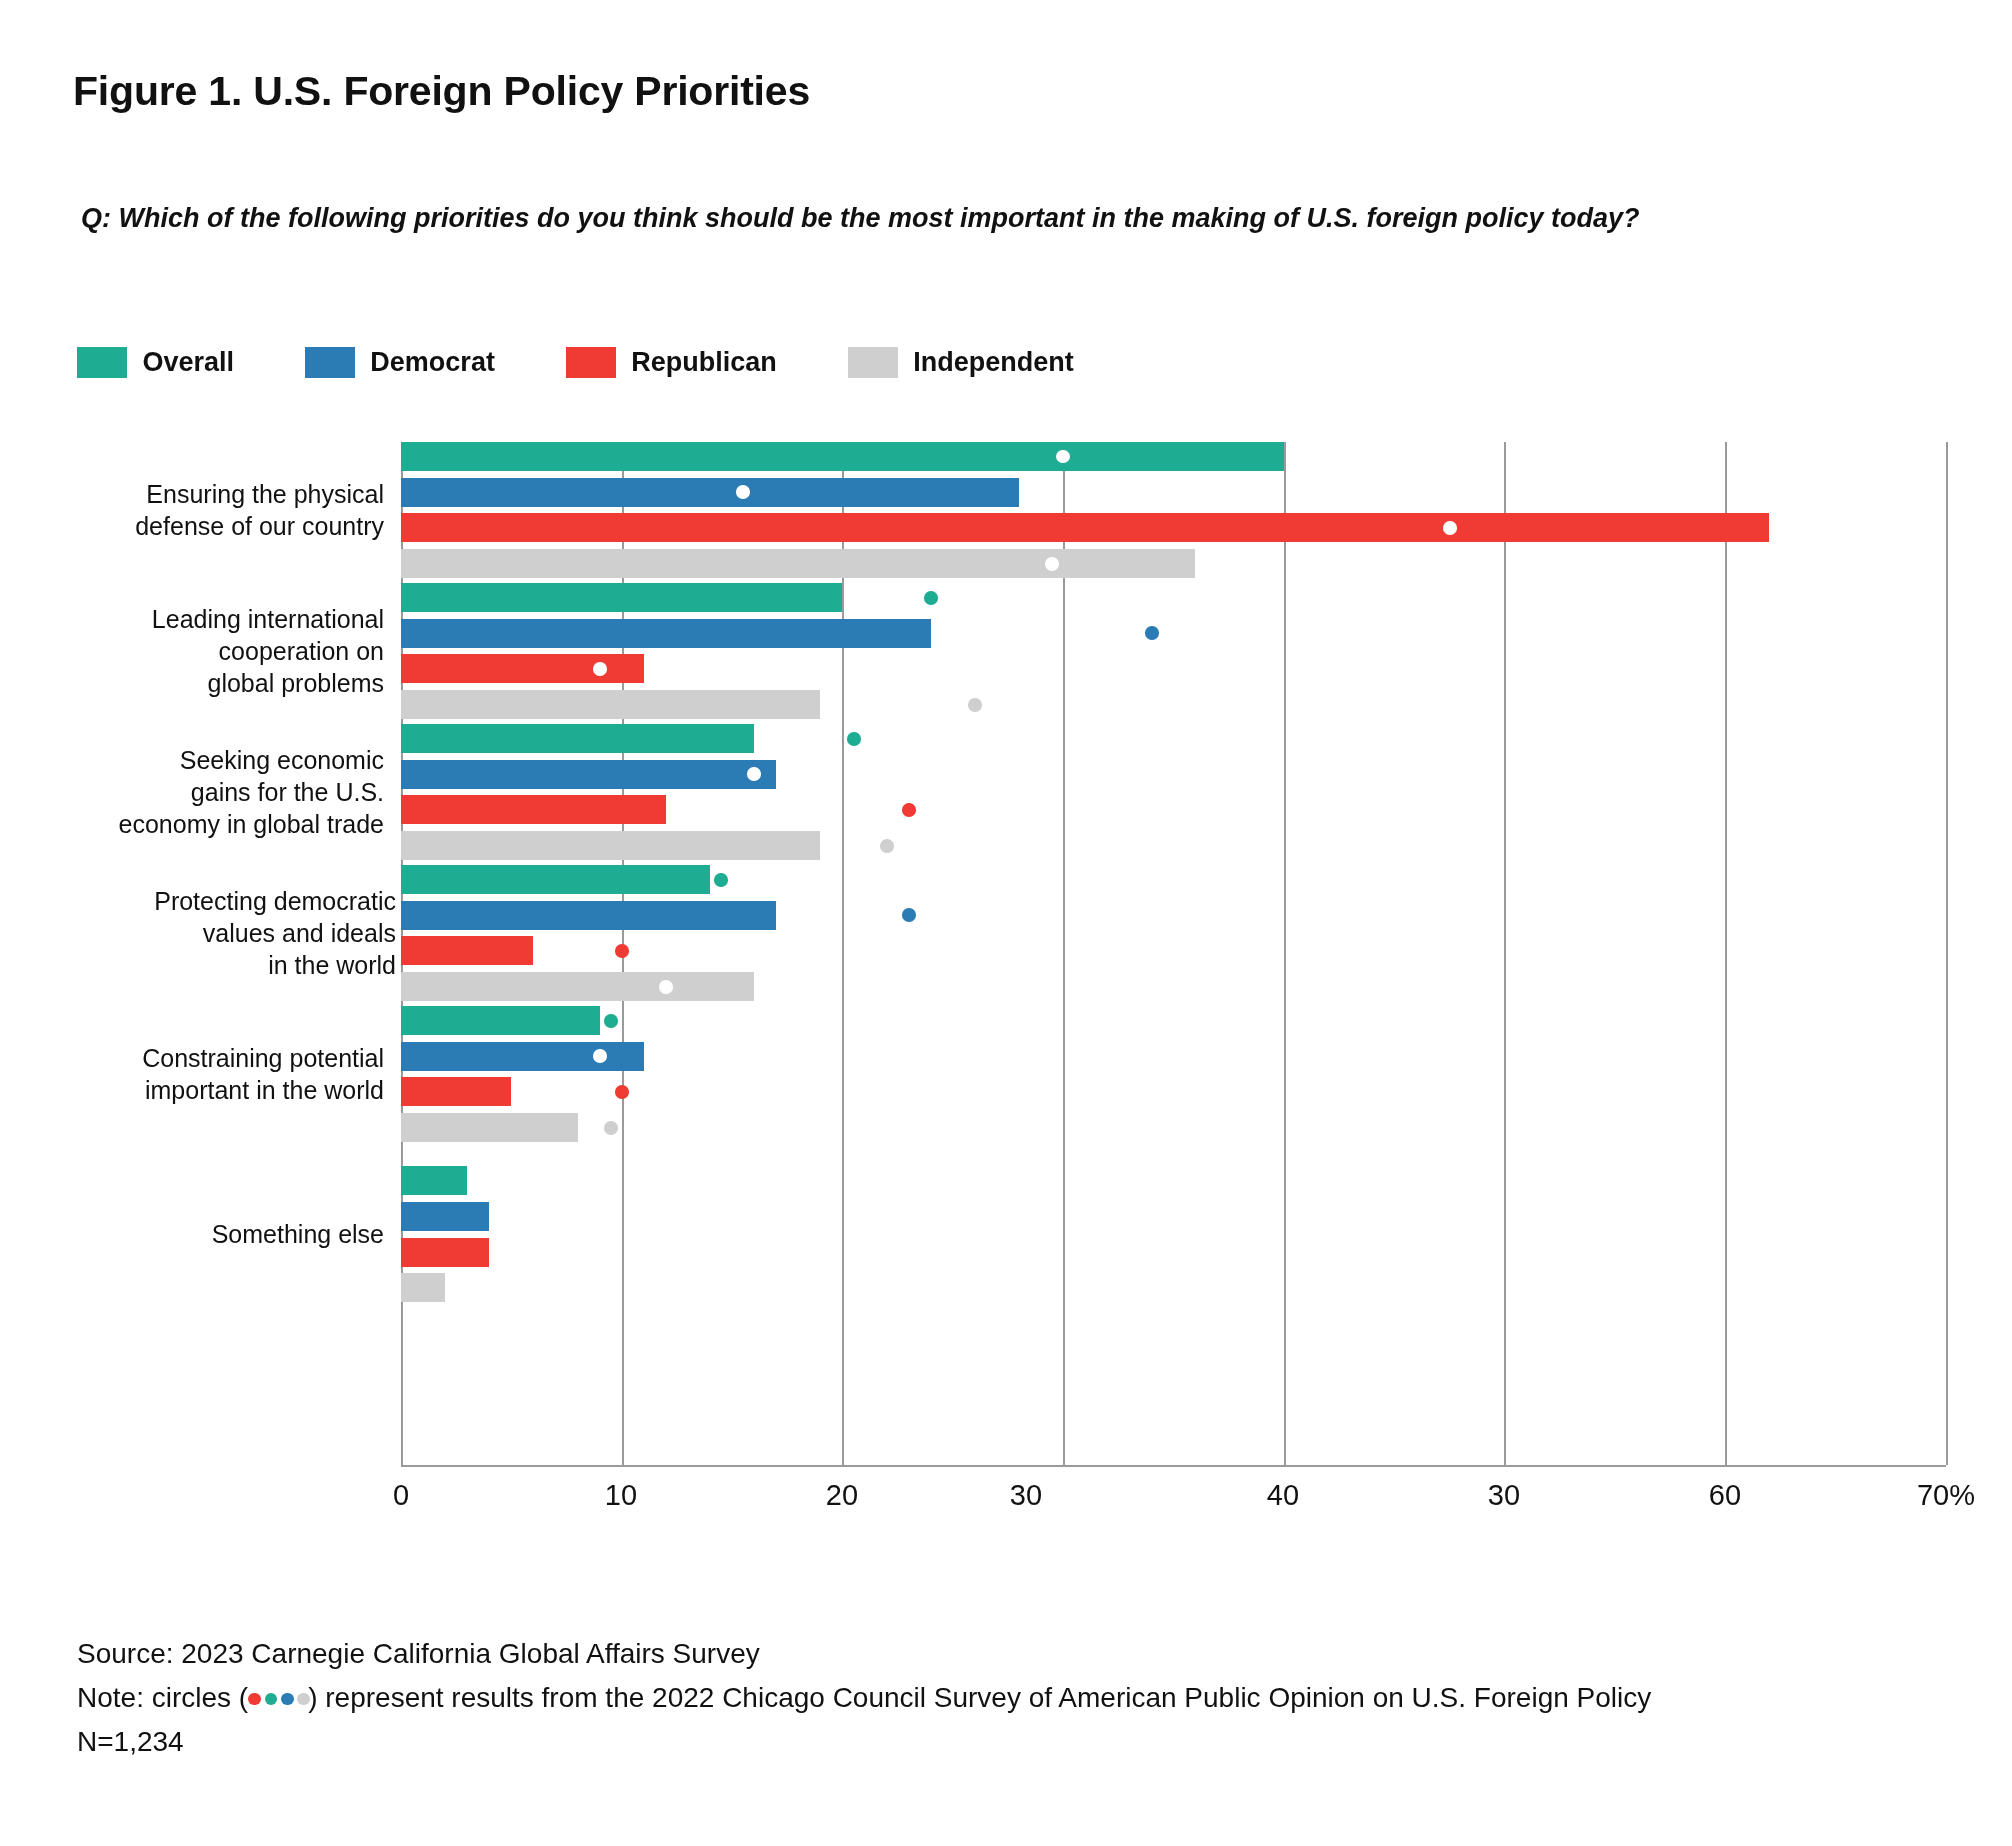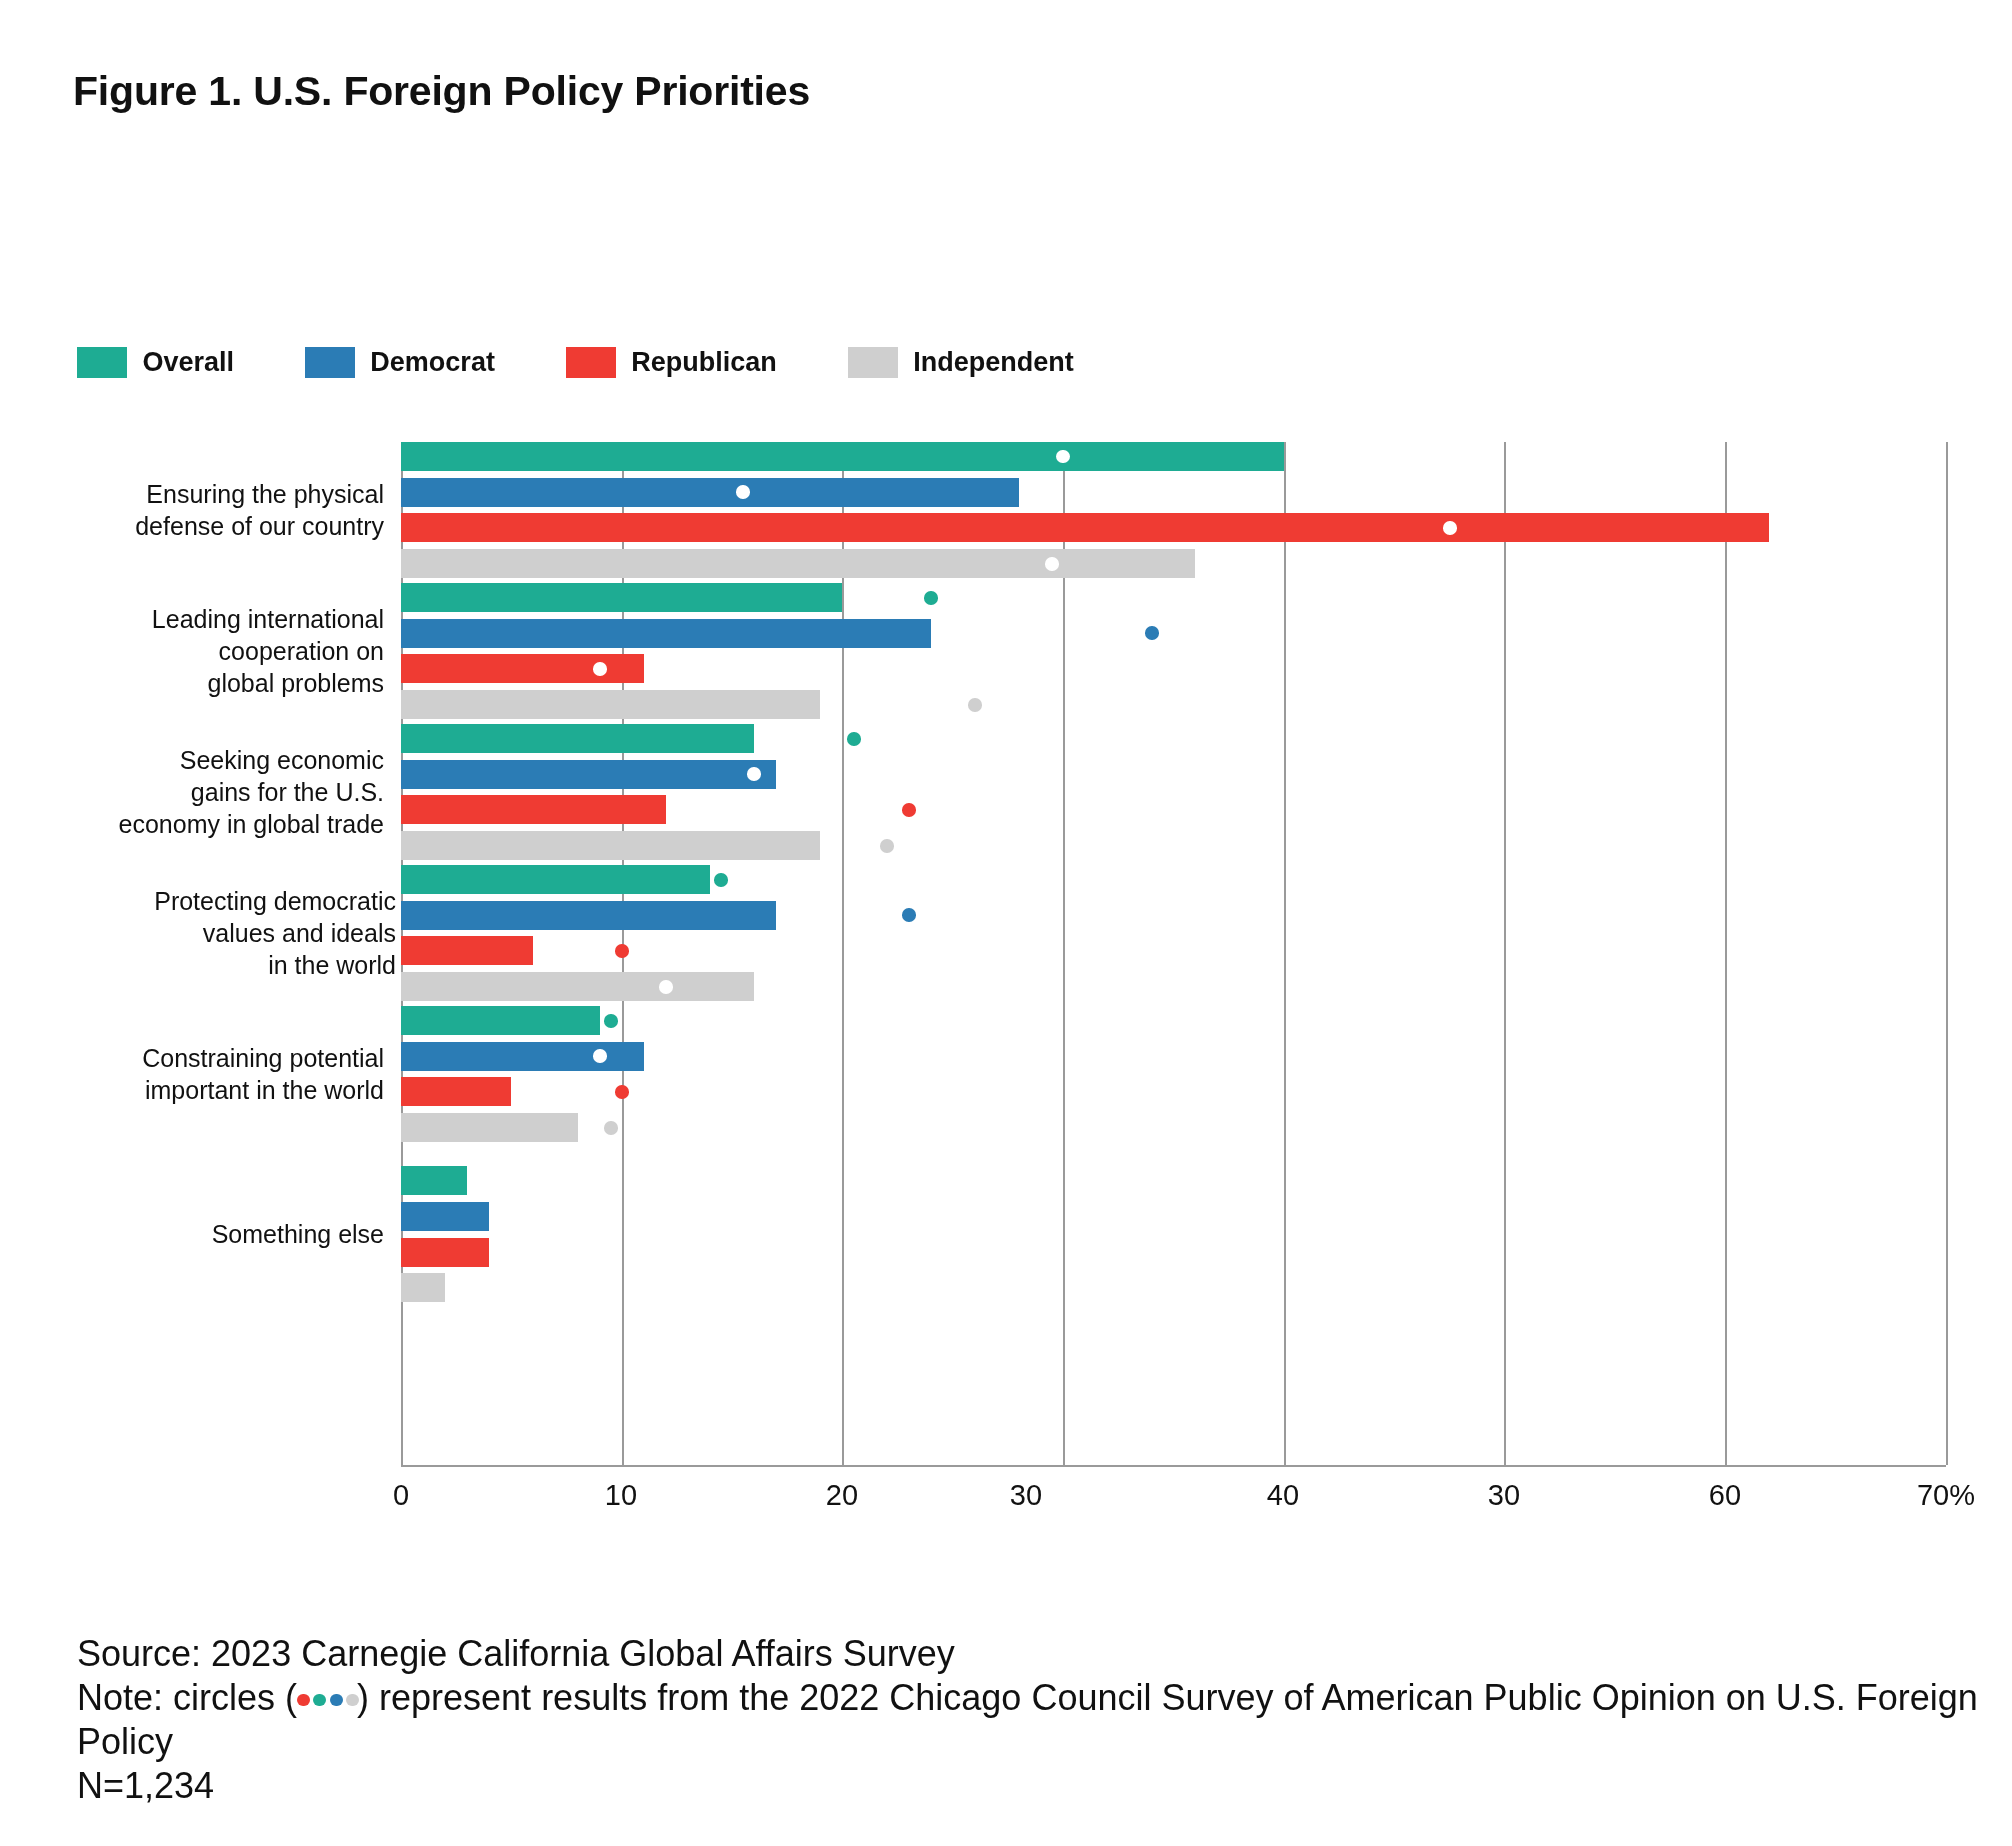--- a/index.html
+++ b/index.html
@@ -116,21 +116,21 @@
     position: absolute;
     font-size: 29px;
     color: #111111;
     transform: translateX(-50%);
     top: 1479px;
   }
   .footer {
     position: absolute;
     left: 77px;
     top: 1632px;
-    font-size: 36px;
+    font-size: 28px;
     line-height: 44px;
     color: #111111;
   }
   .inline-dots {
     display: inline-block;
     vertical-align: middle;
     position: relative;
     width: 60px;
     height: 13.5px;
   }
@@ -142,20 +142,21 @@
     border-radius: 50%;
     display: inline-block;
   }
 </style>
 </head>
 <body>
 
 <div class="page">
 
   <div class="title">Figure 1. U.S. Foreign Policy Priorities</div>
+  <div class="question">Q: Which of the following priorities do you think should be the most important in the making of U.S. foreign policy today?</div>
 
   <div class="legend" id="legend">
       <div class="legend-item">
         <span class="legend-swatch" style="background: rgb(30, 172, 147);"></span>
         <span class="legend-label">Overall</span>
       </div>
       <div class="legend-item">
         <span class="legend-swatch" style="background: rgb(43, 124, 181);"></span>
         <span class="legend-label">Democrat</span>
       </div>

